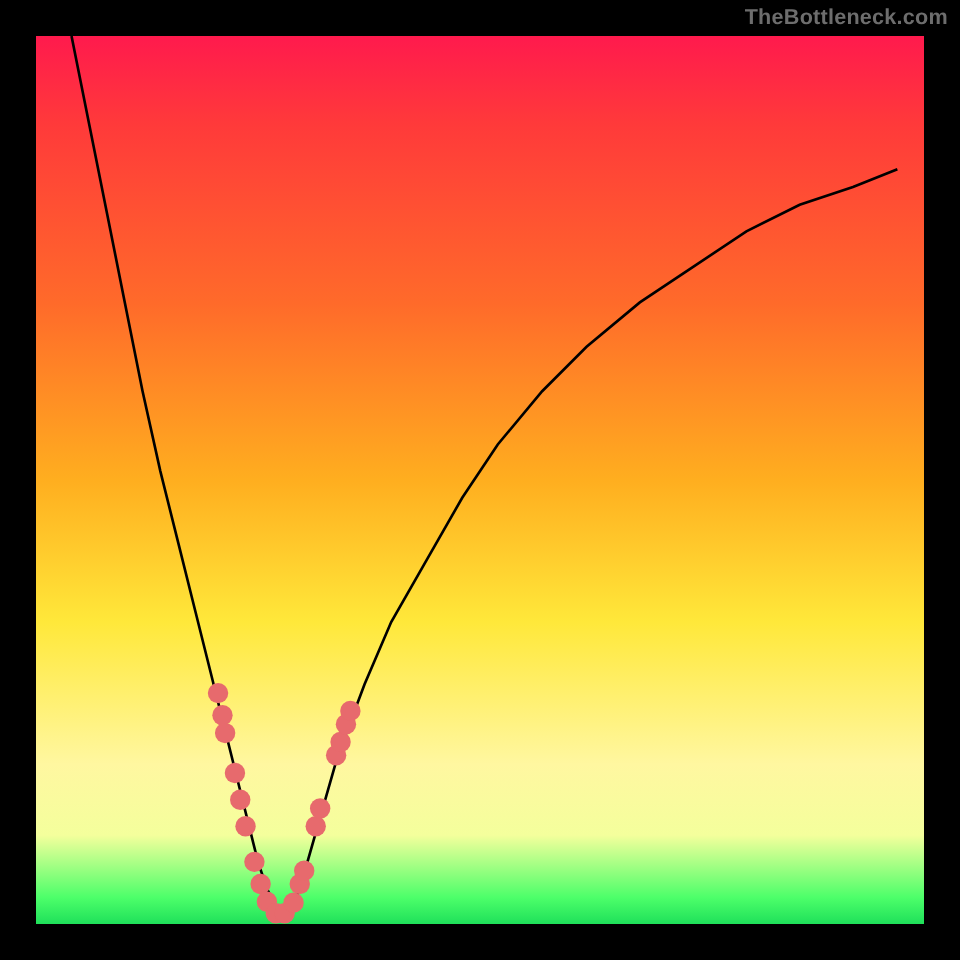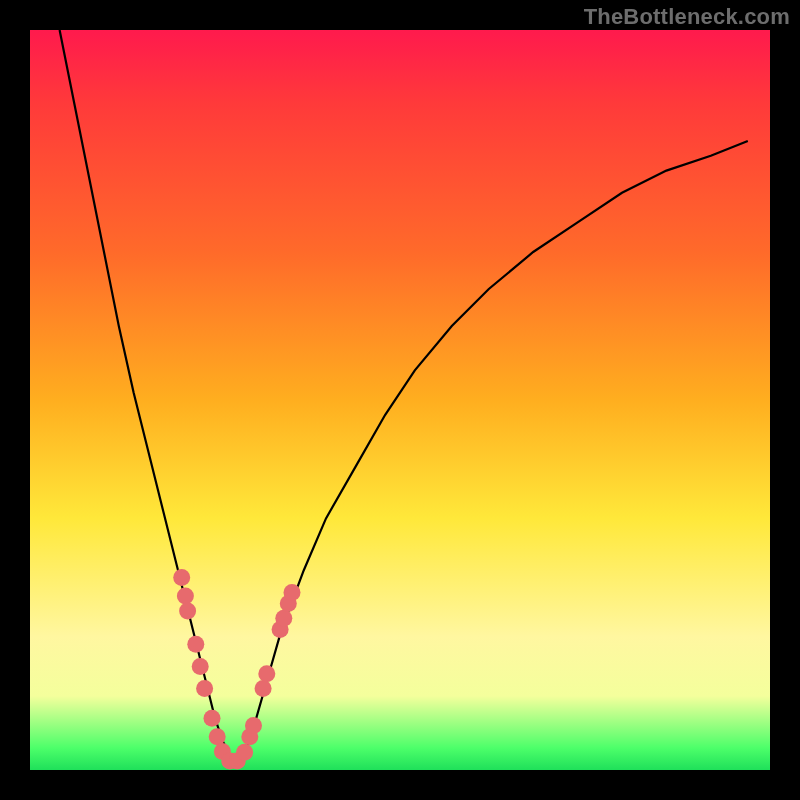--- a/index.html
+++ b/index.html
@@ -36,21 +36,21 @@
       #fff7a0 82%,
       #f4ff9c 90%,
       #4dff6a 97%,
       #1fe05a 100%
     );
   }
   .watermark {
     position: absolute;
     top: 4px;
     right: 10px;
-    font-size: 22px;
+    font-size: 18px;
     font-weight: 600;
     color: #6d6d6d;
     letter-spacing: 0.2px;
     user-select: none;
   }
   svg.curve {
     position: absolute;
     left: 0;
     top: 0;
     width: 740px;

